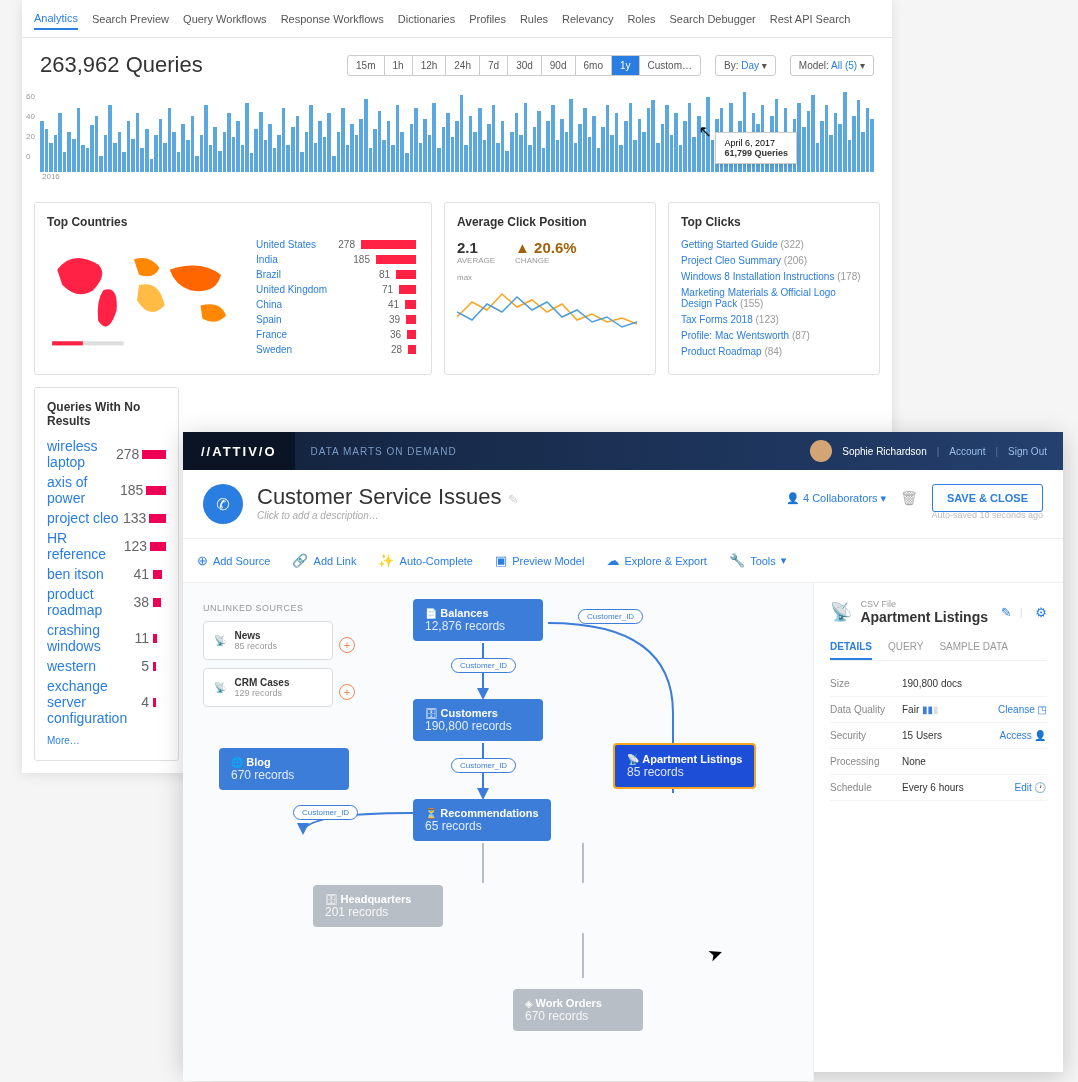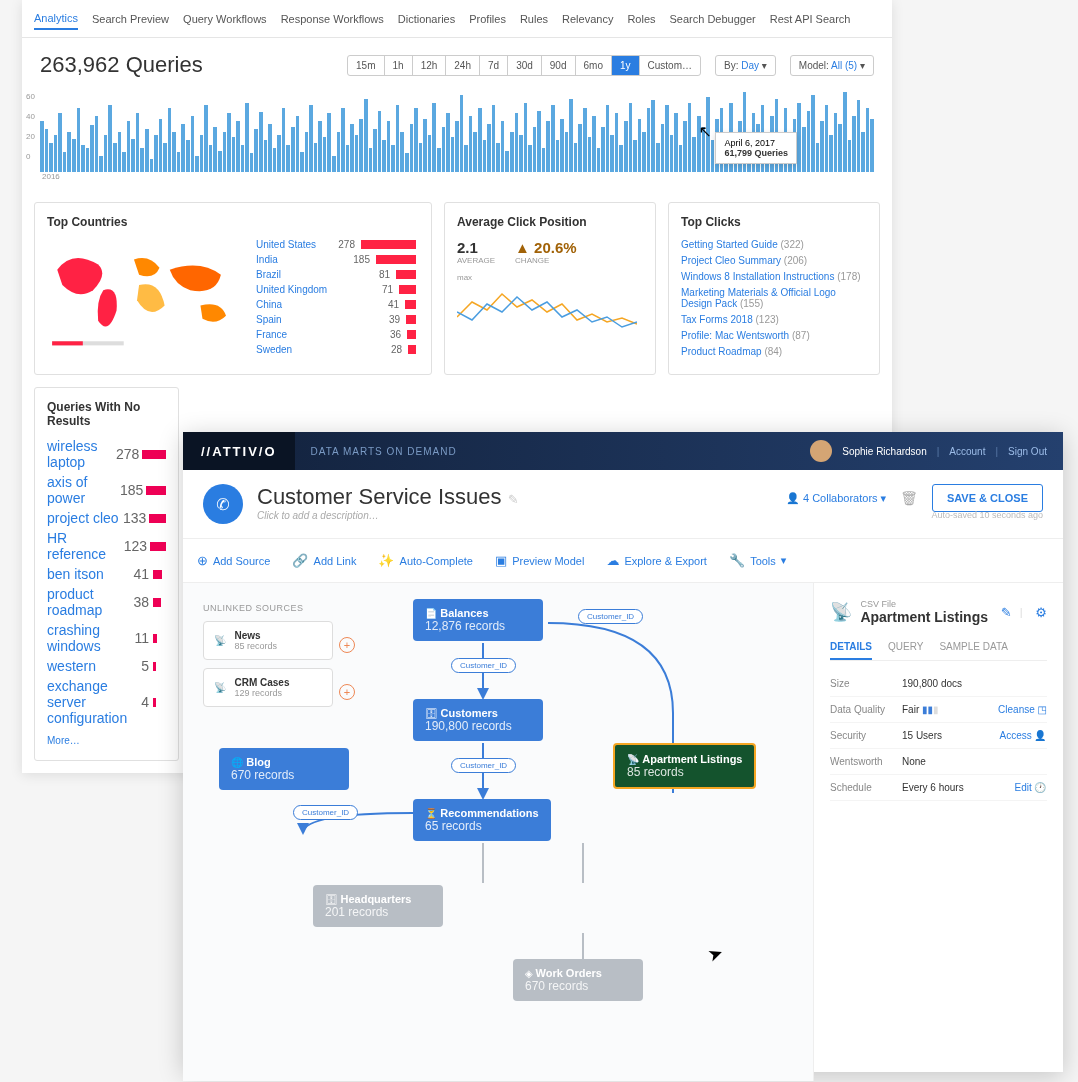--- a/index.html
+++ b/index.html
@@ -87,21 +87,21 @@
 .side{width:250px;border-left:1px solid #eee;padding:16px;font-size:11px}
 .unlinked{font-size:9px;color:#999;letter-spacing:.5px;margin-bottom:8px}
 .srcbox{border:1px solid #ddd;border-radius:4px;padding:8px 10px;background:#fff;margin-bottom:8px;width:130px;display:flex;align-items:center;gap:8px;font-size:10px}
 .srcbox .t{font-weight:600;color:#333}
 .srcbox .s{color:#999;font-size:9px}
 .addcirc{display:inline-block;width:16px;height:16px;border:1px solid #e85;border-radius:50%;color:#e85;text-align:center;line-height:14px;font-size:11px;margin-left:6px}
 .node{position:absolute;border-radius:4px;padding:8px 12px;color:#fff;font-size:10px;min-width:130px}
 .node .t{font-weight:600;font-size:11px}
 .node .s{font-size:12px;opacity:.85}
 .nblue{background:#3b7dd8}
-.ngreen{background:#14532d;border:2px solid #f5a623}
+.ngreen{background:#1d4ed8;border:2px solid #f5a623}
 .ngray{background:#b8bec5}
 .pill{position:absolute;background:#fff;border:1px solid #3b7dd8;border-radius:10px;padding:2px 8px;font-size:8px;color:#3b7dd8}
 svg.lines{position:absolute;top:0;left:0;width:100%;height:100%;pointer-events:none}
 .sidehdr{display:flex;align-items:center;gap:8px;margin-bottom:6px}
 .sidehdr .l{font-size:9px;color:#999}
 .sidehdr h3{font-size:14px;color:#333;font-weight:600}
 .sideact{margin-left:auto;color:#2a7de1;font-size:13px}
 .tabs2{display:flex;gap:16px;font-size:10px;border-bottom:1px solid #eee;margin:10px 0}
 .tabs2 span{padding:6px 0;color:#999;cursor:pointer}
 .tabs2 span.act{color:#2a7de1;border-bottom:2px solid #2a7de1;font-weight:600}
@@ -567,21 +567,21 @@
    <div class="node nblue" style="left:230px;top:16px"><span>📄</span> <span class="t">Balances</span><div class="s">12,876 records</div></div>
    <div class="pill" style="left:268px;top:75px">Customer_ID</div>
    <div class="pill" style="left:395px;top:26px">Customer_ID</div>
    <div class="node nblue" style="left:230px;top:116px"><span>🗄</span> <span class="t">Customers</span><div class="s">190,800 records</div></div>
    <div class="pill" style="left:268px;top:175px">Customer_ID</div>
    <div class="node nblue" style="left:36px;top:165px"><span>🌐</span> <span class="t">Blog</span><div class="s">670 records</div></div>
    <div class="node ngreen" style="left:430px;top:160px"><span>📡</span> <span class="t">Apartment Listings</span><div class="s">85 records</div></div>
    <div class="node nblue" style="left:230px;top:216px"><span>⏳</span> <span class="t">Recommendations</span><div class="s">65 records</div></div>
    <div class="pill" style="left:110px;top:222px">Customer_ID</div>
    <div class="node ngray" style="left:130px;top:302px"><span>🗄</span> <span class="t">Headquarters</span><div class="s">201 records</div></div>
-   <div class="node ngray" style="left:330px;top:376px"><span>◈</span> <span class="t">Work Orders</span><div class="s">670 records</div></div>
+   <div class="node ngray" style="left:330px;top:406px"><span>◈</span> <span class="t">Work Orders</span><div class="s">670 records</div></div>
    <div class="cursor2">➤</div>
   </div>
   <div class="side">
    <div class="sidehdr">
     <span style="color:#999;font-size:18px">📡</span>
     <div>
             <div class="l">CSV File</div>
             <h3>Apartment Listings</h3>
           </div>
     <span class="sideact">✎</span>
@@ -601,21 +601,21 @@
           <div class="k">Data Quality</div>
           <div class="v"><span>Fair</span> <span style="color:#3b7dd8">▮▮</span><span style="color:#ddd">▮</span></div>
           <a class="a"><span>Cleanse</span> ◳</a>
         </div>
    <div class="kv">
           <div class="k">Security</div>
           <div class="v">15 Users</div>
           <a class="a"><span>Access</span> 👤</a>
         </div>
    <div class="kv">
-          <div class="k">Wentsworth</div>
+          <div class="k">Processing</div>
           <div class="v">None</div>
         </div>
    <div class="kv">
           <div class="k">Schedule</div>
           <div class="v">Every 6 hours</div>
           <a class="a"><span>Edit</span> 🕐</a>
         </div>
   </div>
  </div>
 </div>

